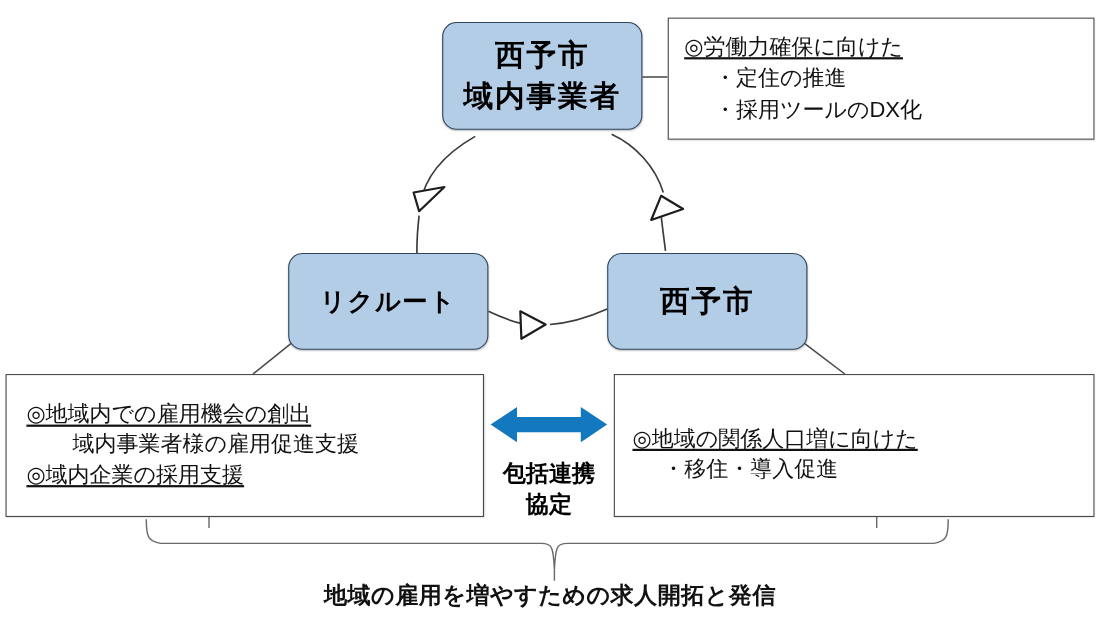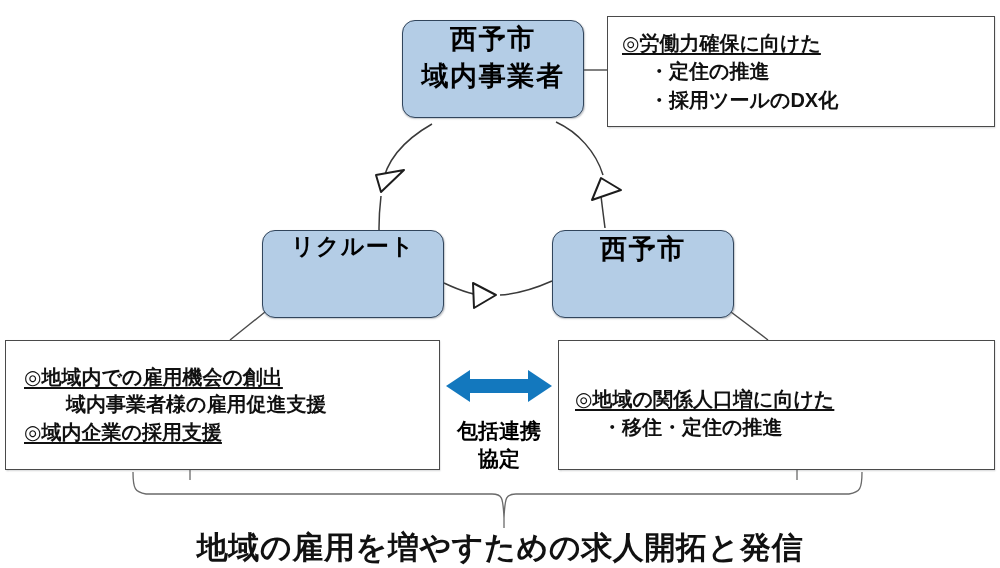--- a/index.html
+++ b/index.html
@@ -29,20 +29,21 @@
   
   .node {
     position: absolute;
     box-sizing: border-box;
     background: #b4cde6;
     border: 1.6px solid #31455c;
     border-radius: 13px;
     display: flex;
     flex-direction: column;
     align-items: center;
+    justify-content: center;
     text-align: center;
     font-weight: bold;
     color: #000;
     letter-spacing: 0.06em;
     box-shadow: 0.5px 1px 1.5px rgba(80,90,100,0.35);
   }
   .node .line { display: block; white-space: nowrap; }
   #node-top {
     left: 402px; top: 20px; width: 182px; height: 98px;
     font-size: 27px; line-height: 1.38;
@@ -57,21 +58,21 @@
   }
   
   .detail {
     position: absolute;
     box-sizing: border-box;
     background: #ffffff;
     border: 1.4px solid #4a4a4a;
     display: flex;
     flex-direction: column;
     justify-content: center;
-    font-weight: bold;
+    font-weight: normal;
     color: #111;
     box-shadow: 0.5px 1px 1.5px rgba(90,95,100,0.3);
   }
   .detail .row { white-space: nowrap; }
   .detail .heading { text-decoration: underline; text-underline-offset: 2.5px; }
   .detail .bullet { padding-left: 1.35em; }
   .detail .cont  { padding-left: 2.1em; }
 
   #detail-top {
     left: 607px; top: 16px; width: 388px; height: 111px;
@@ -98,21 +99,21 @@
     line-height: 1.33;
     color: #000;
     margin-top: 12px;
   }
   #agreement .line { display: block; white-space: nowrap; }
   
   #caption {
     position: absolute;
     left: 0; top: 527px; width: 1000px;
     text-align: center;
-    font-size: 31px;
+    font-size: 21px;
     font-weight: bold;
     letter-spacing: 0.02em;
     color: #111;
     white-space: nowrap;
   }
 </style>
 </head>
 <body>
 
 <div id="canvas">
@@ -173,21 +174,21 @@
   </div>
 
   <div class="detail" id="detail-left">
     <div class="row heading">◎地域内での雇用機会の創出</div>
     <div class="row cont">域内事業者様の雇用促進支援</div>
     <div class="row heading">◎域内企業の採用支援</div>
   </div>
 
   <div class="detail" id="detail-right">
     <div class="row heading">◎地域の関係人口増に向けた</div>
-    <div class="row bullet">・移住・定住の推進</div>
+    <div class="row bullet">・移住・導入促進</div>
   </div>
 
   <div id="agreement">
     <span class="line">包括連携</span>
     <span class="line">協定</span>
   </div>
 
   <div id="caption">地域の雇用を増やすための求人開拓と発信</div>
 
 </div>

